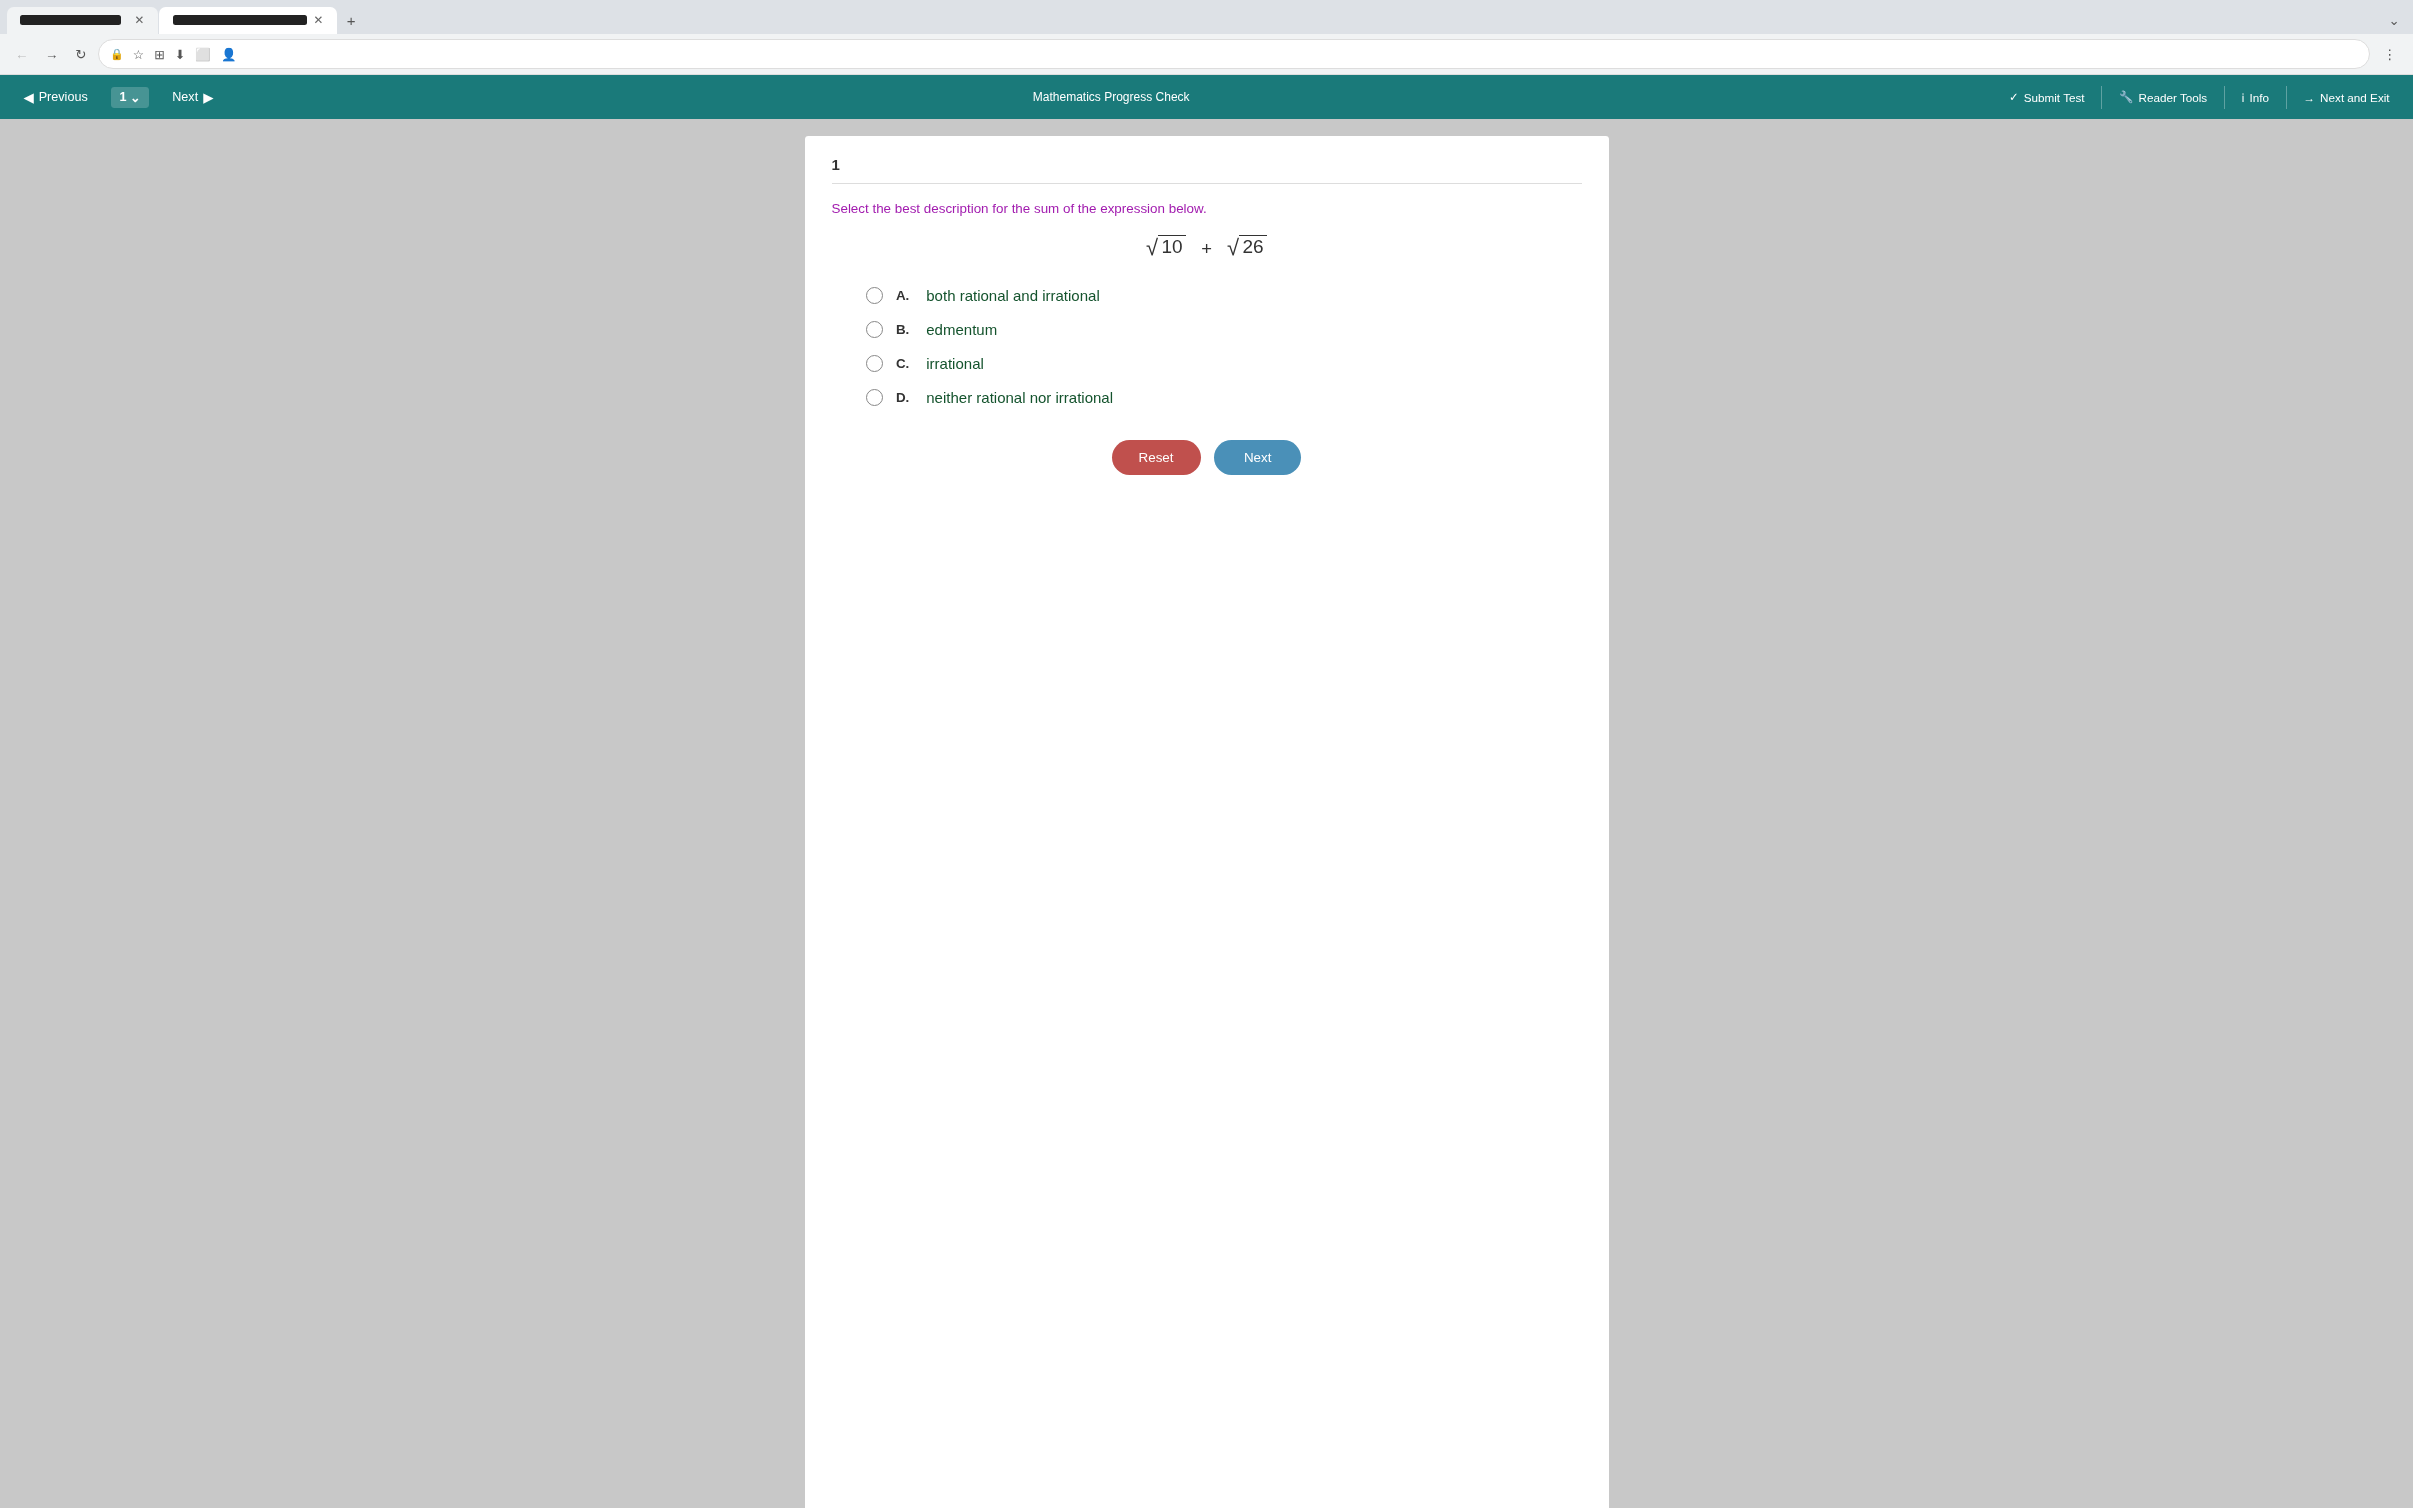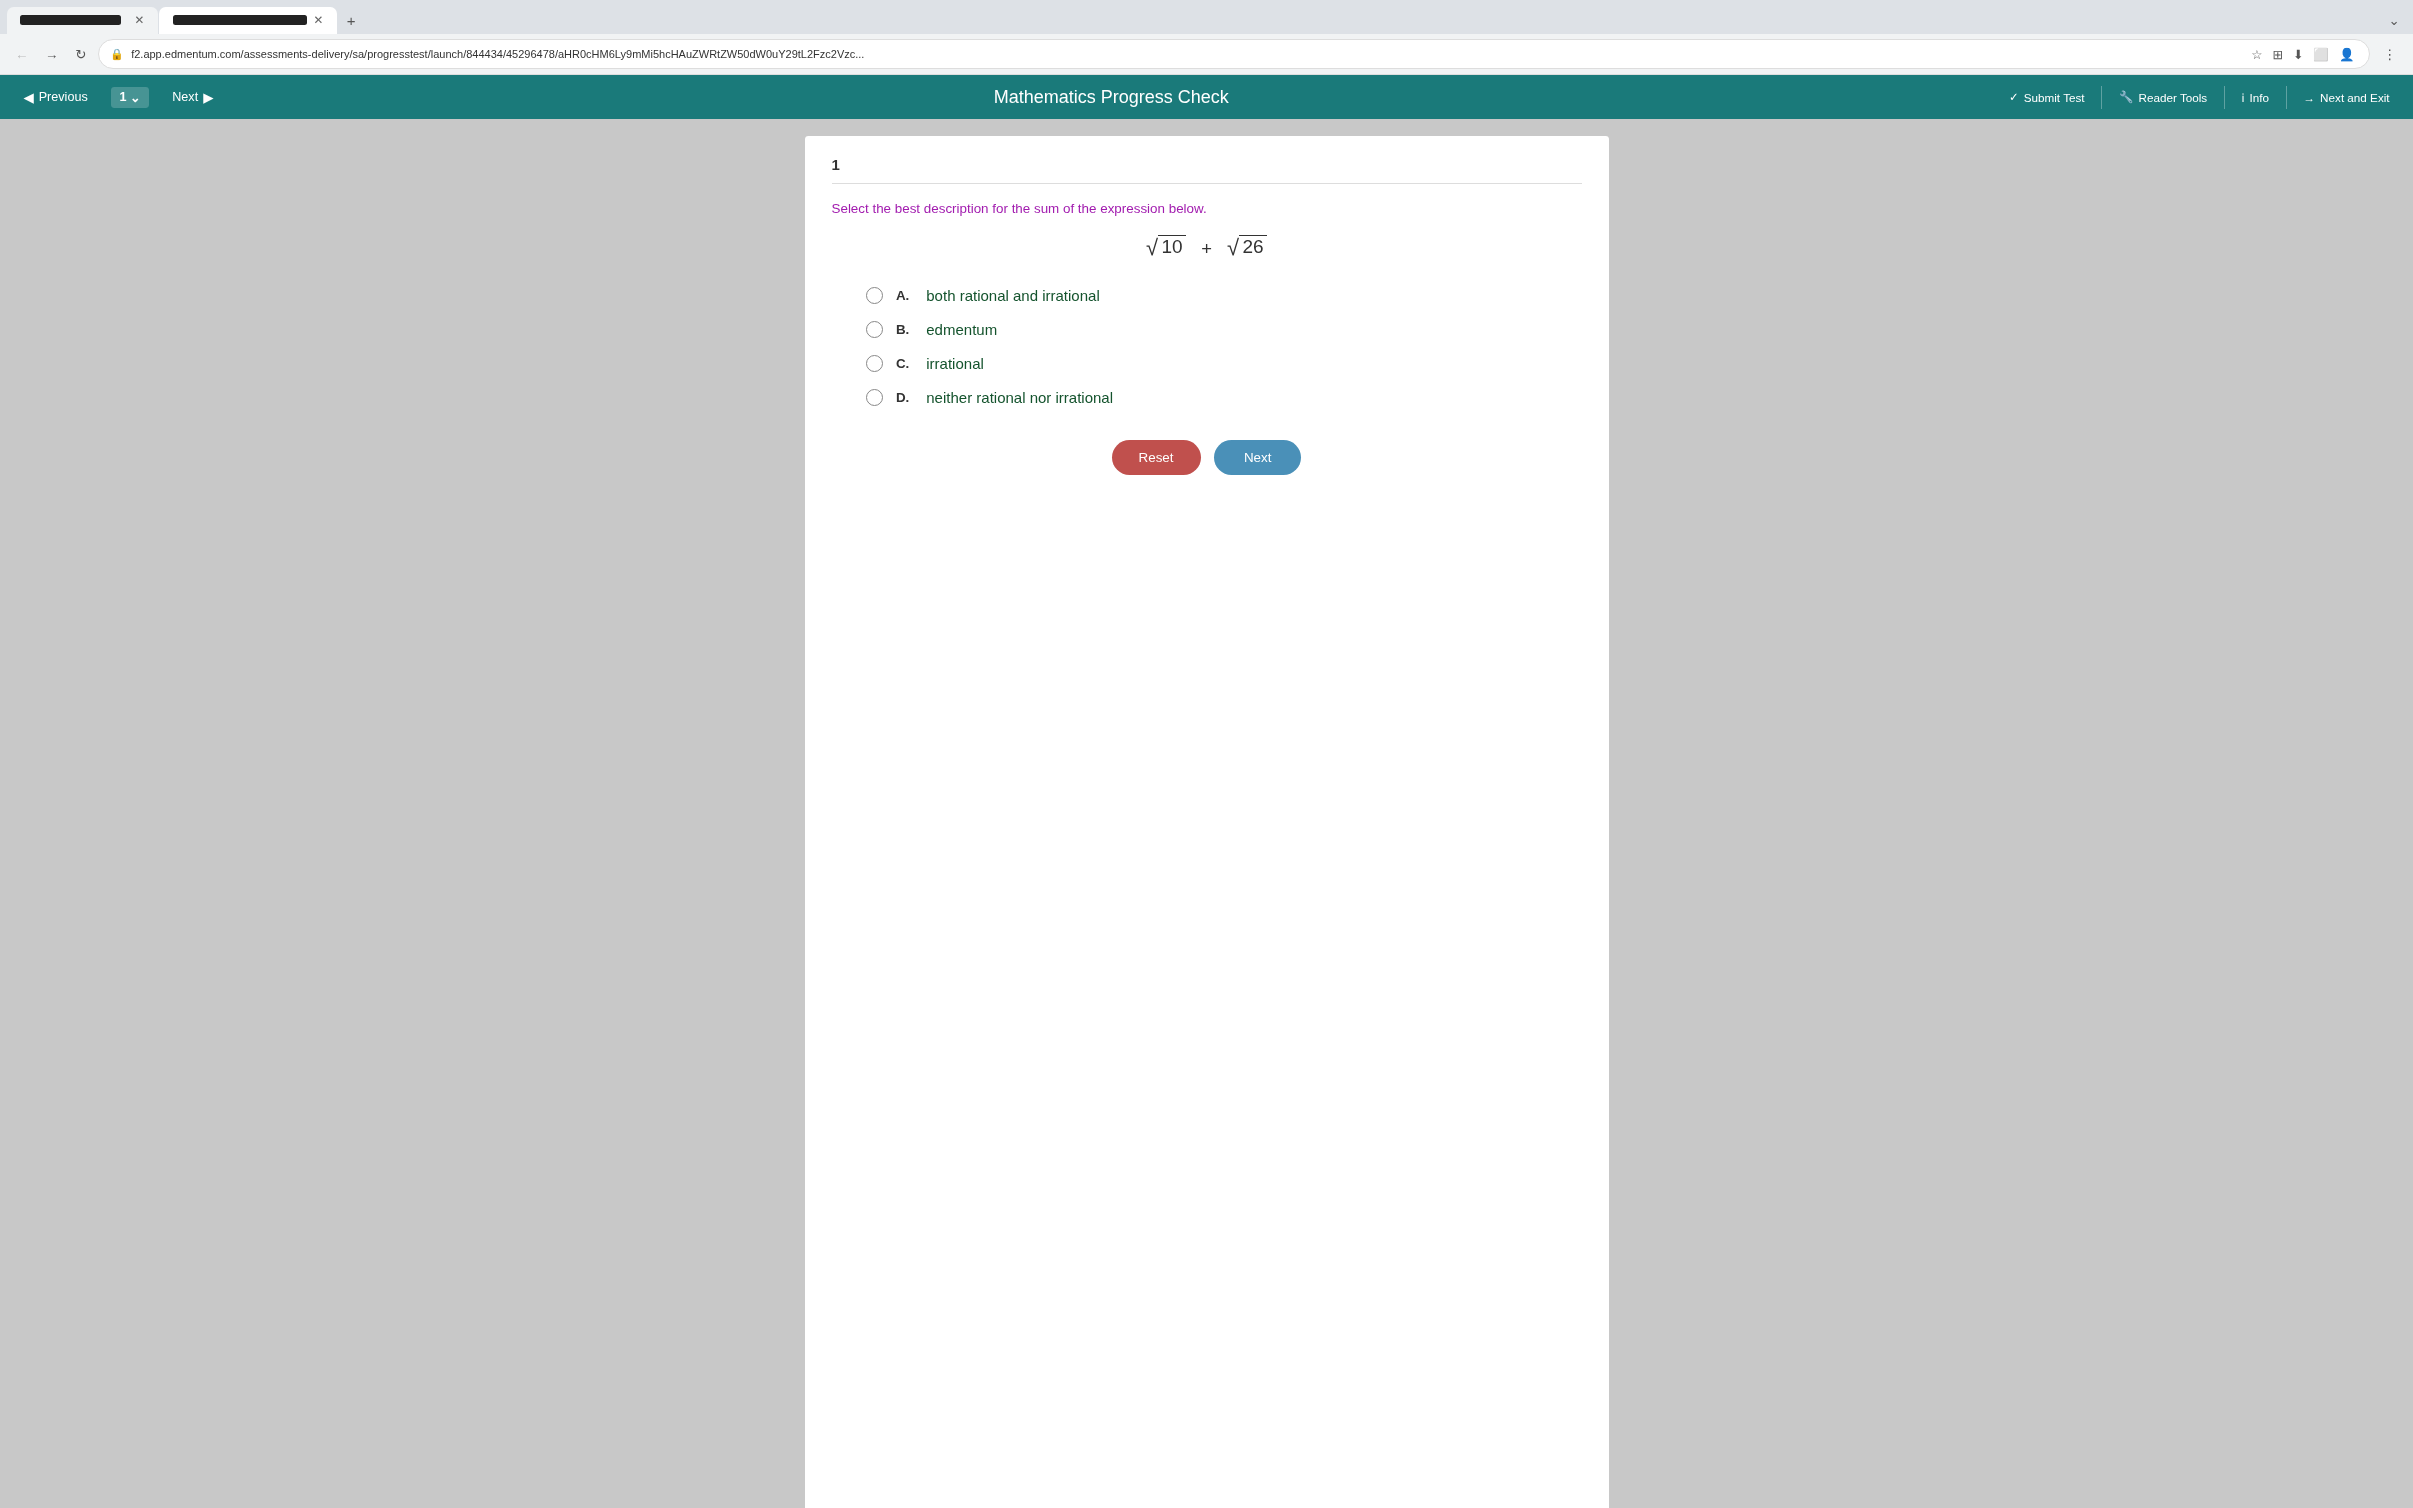--- a/index.html
+++ b/index.html
@@ -145,21 +145,21 @@
       border-radius: 3.4px;
       padding: 3.4px 8.4px;
       cursor: pointer;
       color: white;
       font-size: 12.6px;
       font-weight: bold;
     }
     .app-title {
       flex: 1;
       text-align: center;
-      font-size: 18px;
+      font-size: 12px;
       font-weight: 500;
     }
     .header-right {
       display: flex;
       align-items: center;
       gap: 3.4px;
     }
     .header-right-btn {
       display: flex;
       align-items: center;
@@ -327,21 +327,20 @@
     <button class="tab-new">+</button>
     <span class="tab-menu">⌄</span>
   </div>
 
   <div class="address-bar">
     <button class="nav-btn disabled">←</button>
     <button class="nav-btn">→</button>
     <button class="nav-btn">↻</button>
     <div class="url-bar">
       <span class="lock-icon">🔒</span>
-      <span class="url-text">f2.app.edmentum.com/assessments-delivery/sa/progresstest/launch/844434/45296478/aHR0cHM6Ly9mMi5hcHAuZWRtZW50dW0uY29tL2Fzc2Vzc...</span>
       <div class="url-actions">
         <button class="url-action-btn">☆</button>
         <button class="url-action-btn">⊞</button>
         <button class="url-action-btn">⬇</button>
         <button class="url-action-btn">⬜</button>
         <button class="url-action-btn">👤</button>
       </div>
     </div>
     <div class="toolbar-right">
       <button class="toolbar-btn">⋮</button>

